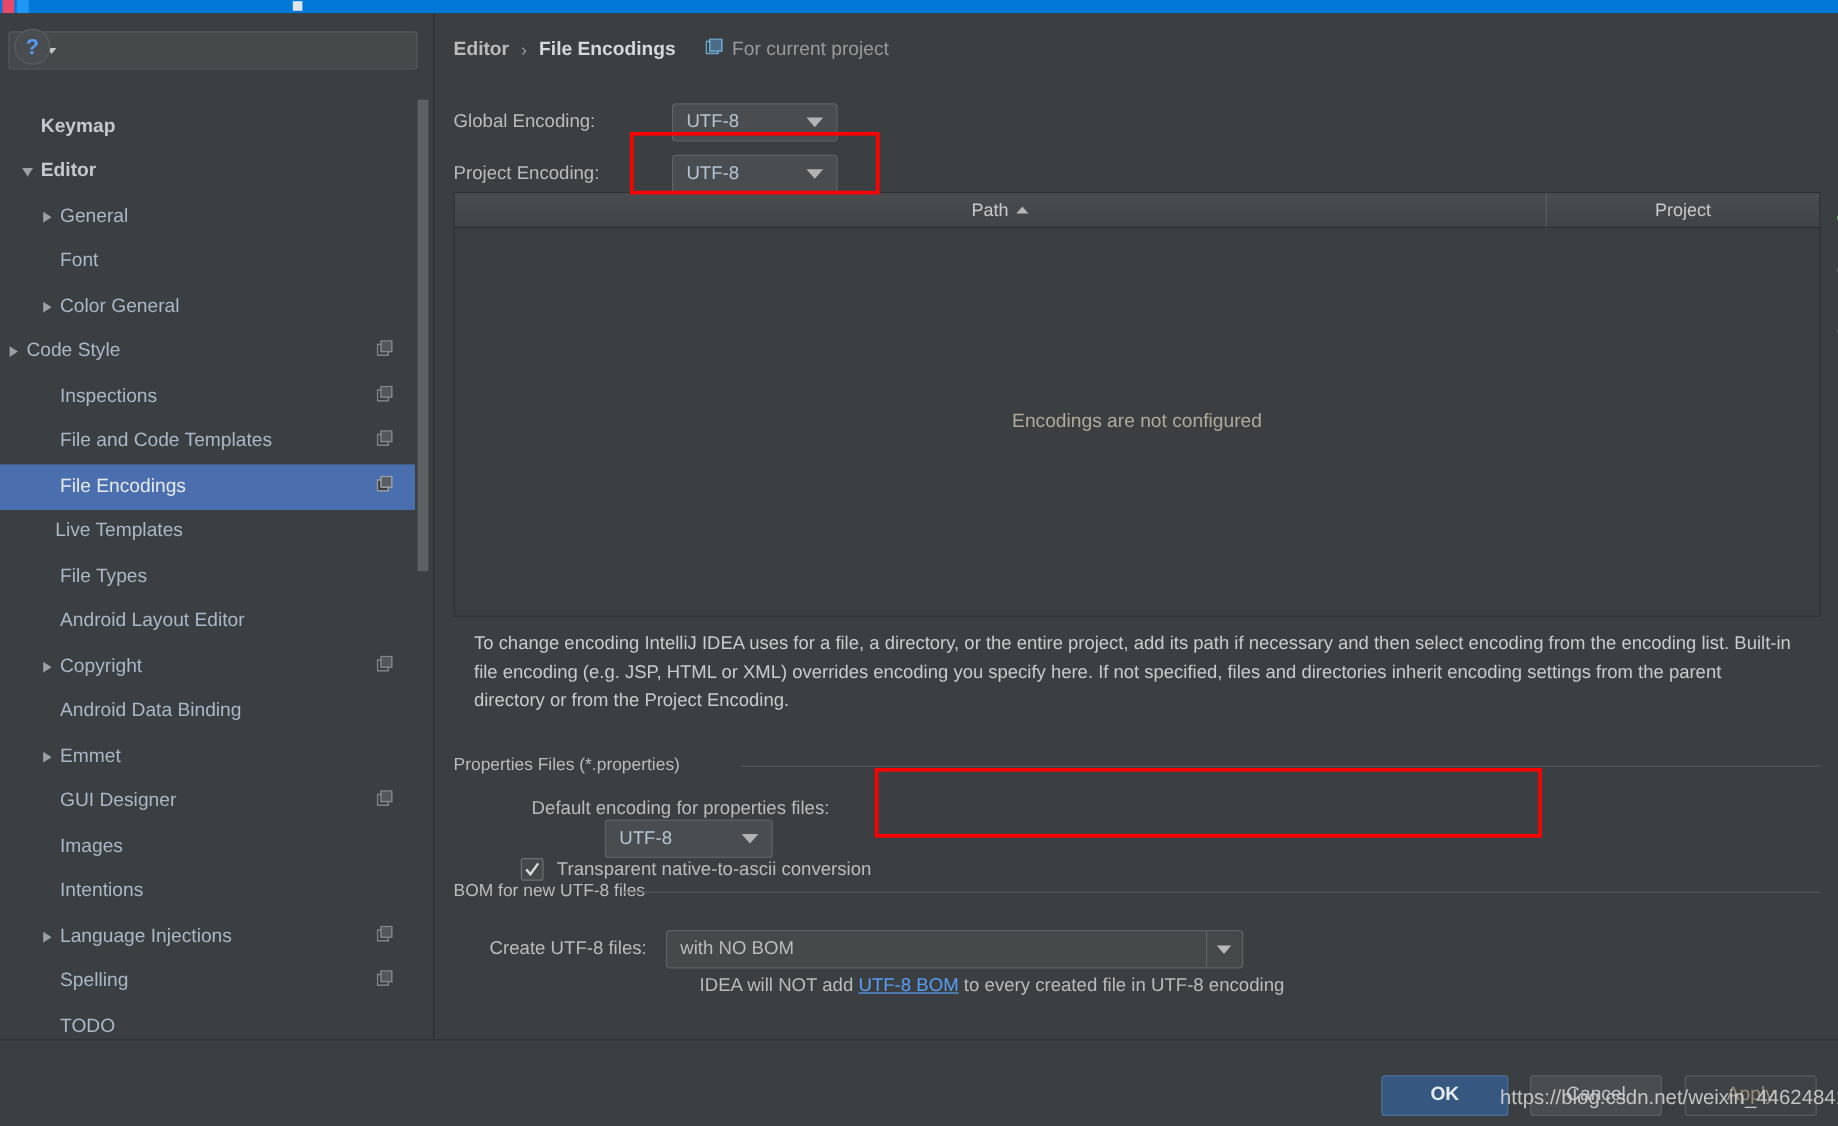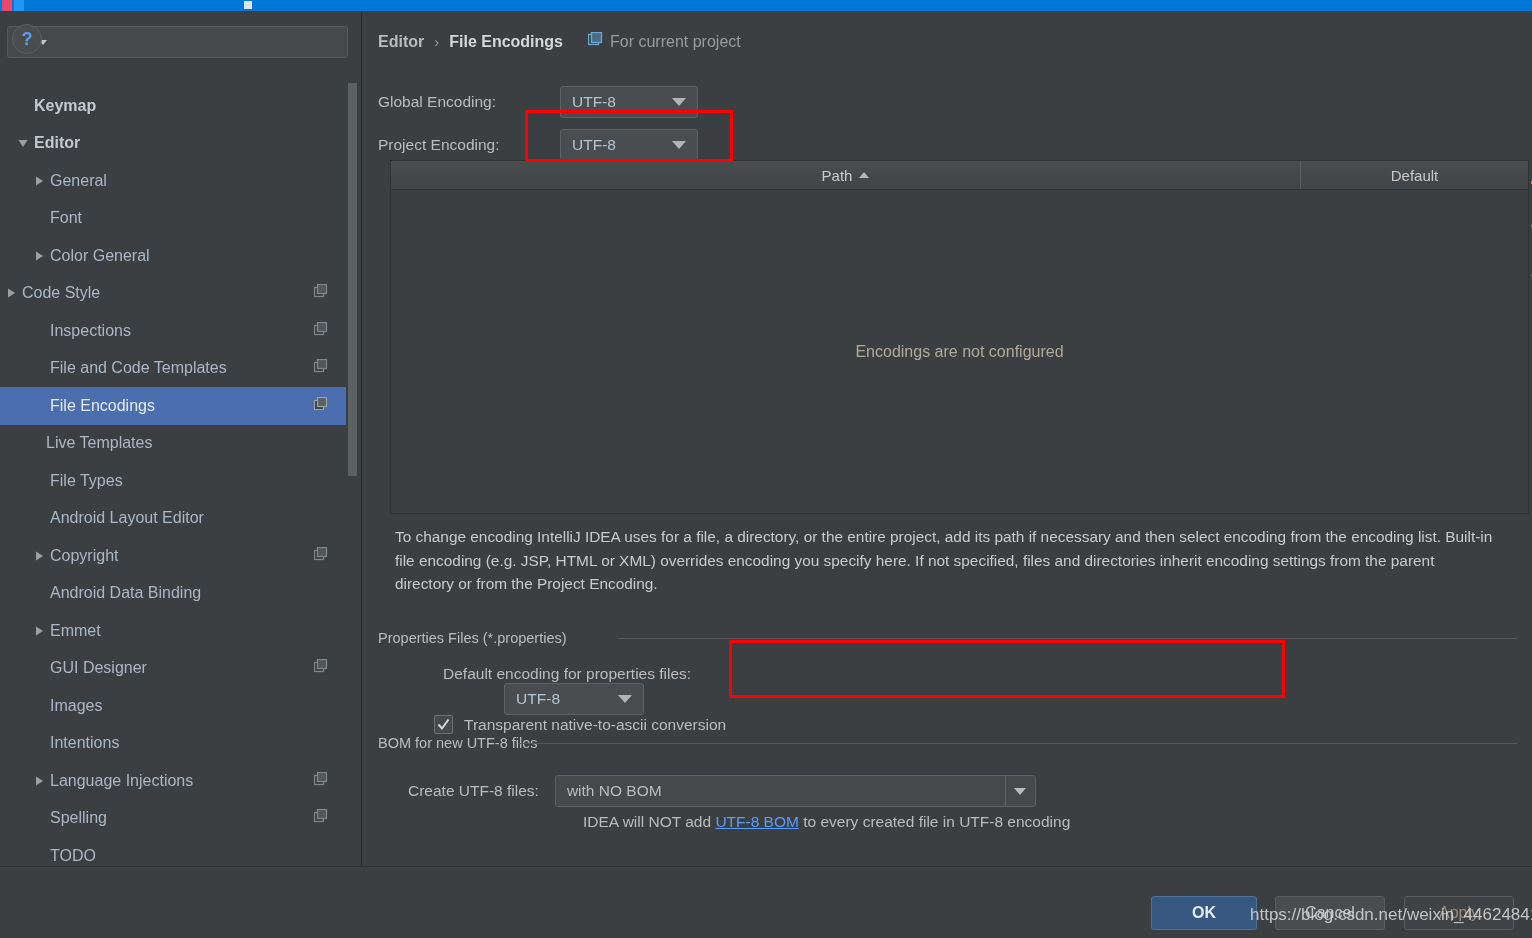--- a/index.html
+++ b/index.html
@@ -110,21 +110,21 @@
     display: flex; align-items: center; justify-content: center;
   }
   .combo.wide-bom .arrow2 {
     width: 0; height: 0;
     border-left: 6px solid transparent; border-right: 6px solid transparent;
     border-top: 7px solid #b9b9b9;
   }
 
   
   .tablebox {
-    position: absolute; left: 27px; top: 149px; width: 1139px; height: 354px;
+    position: absolute; left: 15px; top: 149px; width: 1139px; height: 354px;
     background: #3c3f41; border: 1px solid #2f3234;
   }
   .thead {
     height: 29px; display: flex; align-items: stretch;
     background: linear-gradient(#4a4d4f, #414446);
     border-bottom: 1px solid #2f3234;
     position: relative;
   }
   .th {
     display: flex; align-items: center; justify-content: center;
@@ -422,21 +422,21 @@
       </span>
     </div>
 
     <div class="tablebox">
       <div class="thead">
         <div class="th path">
           <span>Path</span>
           <span class="sort-caret"></span>
         </div>
         <div class="th enc">
-          <span>Default</span>
+          <span>Project</span>
         </div>
       </div>
       <div class="tbody">
         <span class="empty-msg">Encodings are not configured</span>
       </div>
     </div>
 
     <div class="tbar">
       <div class="tbar-btn" style="top:4px;">
         <span>

